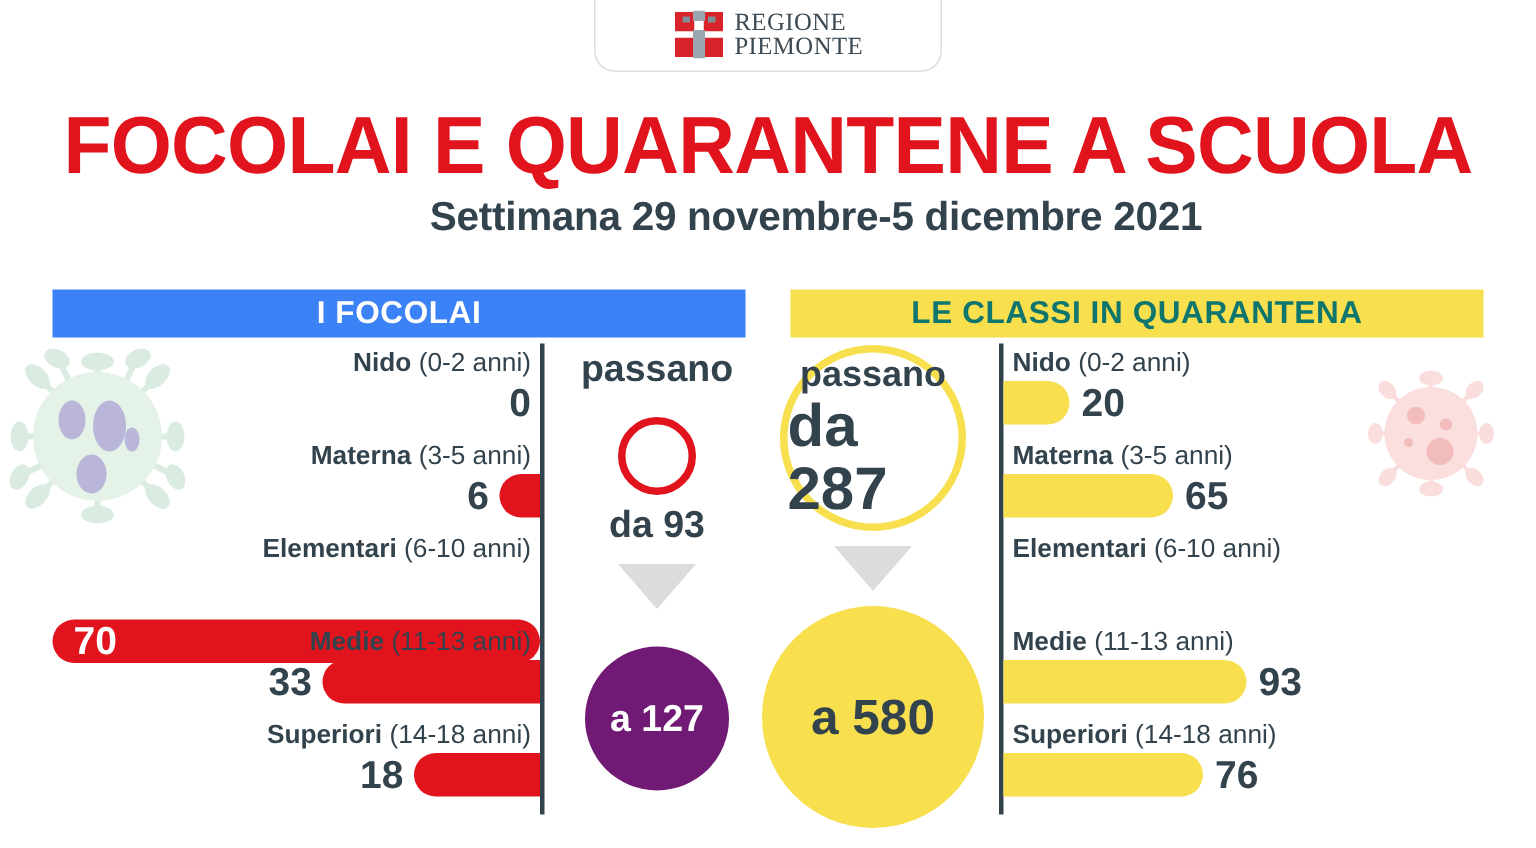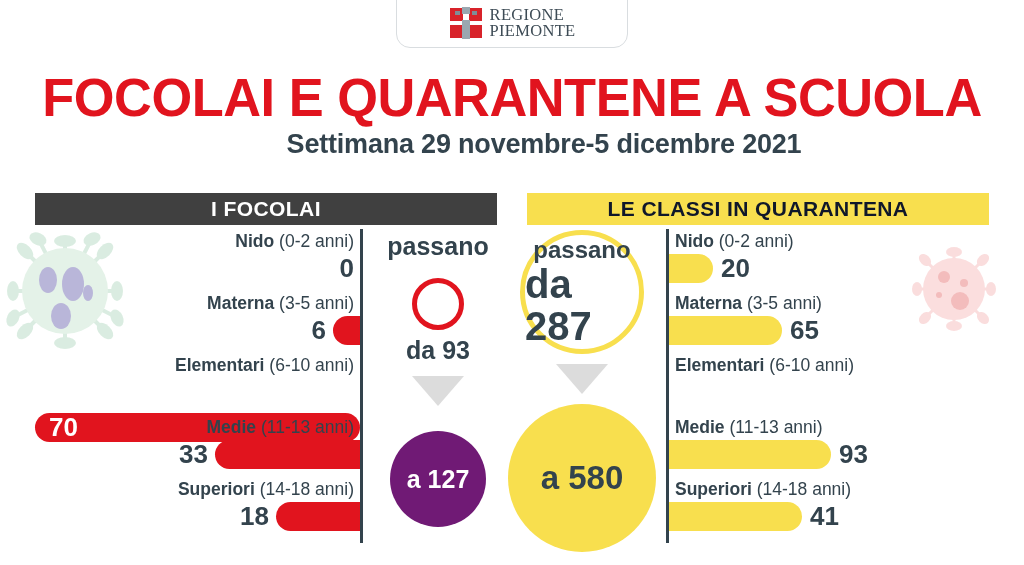--- a/index.html
+++ b/index.html
@@ -44,22 +44,22 @@
     letter-spacing: -0.2px;
     margin-left: 32px;
   }
 
   
   .banner {
     position: absolute; height: 32px;
     display: flex; align-items: center; justify-content: center;
     font-size: 21px; font-weight: bold; letter-spacing: 0.4px;
   }
-  .banner-left  { left: 35px;  top: 193px; width: 462px; background: #404040; color: #ffffff; }
-  .banner-right { left: 527px; top: 193px; width: 462px; background: #f8df4e; color: #0f172a; }
+  .banner-left  { left: 35px;  top: 193px; width: 462px; background: #3b82f6; color: #ffffff; }
+  .banner-right { left: 527px; top: 193px; width: 462px; background: #f8df4e; color: #0f766e; }
 
   
   .axis { position: absolute; top: 229px; width: 3px; height: 314px; background: #33434d; }
   .axis-left  { left: 360px; }
   .axis-right { left: 666px; }
 
   
   .rows-left  { position: absolute; left: 0;   top: 229px; width: 360px; height: 320px; }
   .rows-right { position: absolute; left: 669px; top: 229px; width: 355px; height: 320px; }
 
@@ -340,17 +340,17 @@
       <div class="bar bar-right" style="width:162px"></div>
       <div class="val" style="left:170px">93</div>
     </div>
 
     <div class="row" style="top:248px">
       <div class="row-label">
         <b>Superiori</b>
         <i>(14-18 anni)</i>
       </div>
       <div class="bar bar-right" style="width:133px"></div>
-      <div class="val" style="left:141px">41</div>
+      <div class="val" style="left:141px">76</div>
     </div>
   </div>
 
 </div>
 
 </body></html>

